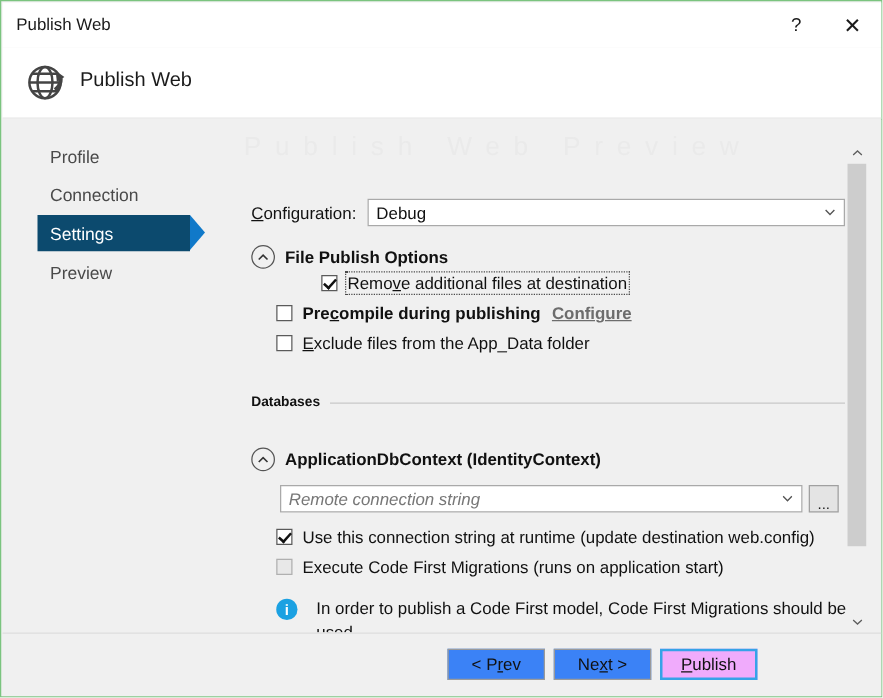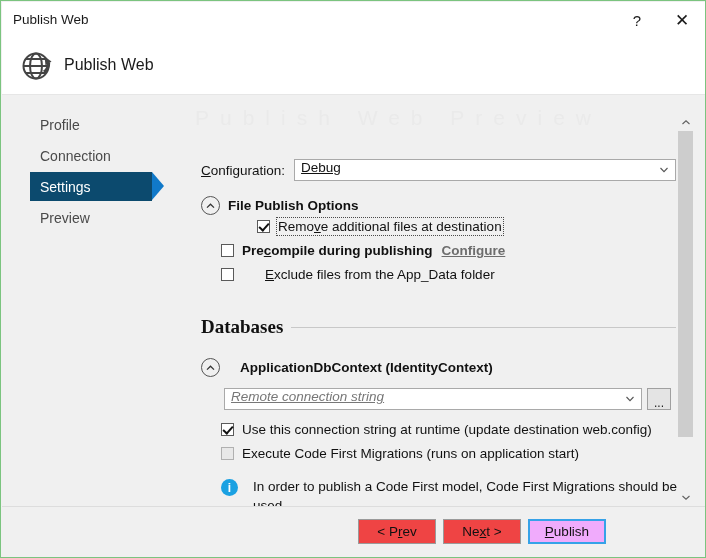--- a/index.html
+++ b/index.html
@@ -146,25 +146,25 @@
     margin-right: 9px;
     white-space: nowrap;
   }
   .combo {
     position: relative;
     box-sizing: border-box;
     background: #ffffff;
     border: 1px solid #a9a9a9;
     height: 22px;
     display: flex;
+    align-items: center;
     font-size: 13.5px;
     color: #111111;
     padding-left: 6px;
     cursor: default;
-    text-decoration: underline;
   }
   .combo .chev {
     position: absolute;
     right: 7px; top: 50%;
     margin-top: -3px;
     width: 8px; height: 6px;
   }
   #configuration-combo { width: 382px; }
   #connection-string-combo {
     width: 418px;
@@ -193,21 +193,21 @@
   .section-head {
     position: absolute;
     display: flex;
     align-items: center;
     font-size: 13.5px;
     font-weight: bold;
     color: #111111;
     white-space: nowrap;
   }
   #file-publish-options-header { left: 14px; top: 100px; }
-  #appdbcontext-header { left: 14px; top: 262px; gap: 12px; }
+  #appdbcontext-header { left: 14px; top: 262px; }
   .collapse-toggle {
     width: 17px; height: 17px;
     border: 1px solid #555555;
     border-radius: 50%;
     margin-right: 8px;
     flex: 0 0 auto;
     display: flex;
     align-items: center;
     justify-content: center;
     cursor: default;
@@ -215,26 +215,25 @@
   }
 
   .group-divider {
     position: absolute;
     left: 14px; top: 220px;
     width: 475px;
     display: flex;
     align-items: center;
   }
   .group-divider .gtitle {
-    font-size: 19px;
+    font-size: 11px;
     font-weight: bold;
     color: #111111;
     white-space: nowrap;
     padding-right: 8px;
-    font-family: Liberation Serif, serif;
   }
   .group-divider .gline {
     flex: 1;
     height: 1px;
     background: #c8c8c8;
   }
 
   .cb-row {
     position: absolute;
     display: flex;
@@ -271,21 +270,21 @@
   .cb-row .link {
     color: #6d6d6d;
     text-decoration: underline;
     margin-left: 9px;
     cursor: default;
   }
   .u { text-decoration: underline; }
 
   #cb-remove-files   { left: 34px; top: 123px; margin-left: 36px; }
   #cb-precompile     { left: 34px; top: 147px; font-weight: bold; }
-  #cb-exclude-appdata{ left: 34px; top: 171px; gap: 23px; }
+  #cb-exclude-appdata{ left: 34px; top: 171px; }
   #cb-use-conn-str   { left: 34px; top: 326px; }
   #cb-execute-migrations { left: 34px; top: 350px; }
 
   .info-row {
     position: absolute;
     left: 34px; top: 381px;
     width: 470px;
     display: flex;
     align-items: flex-start;
   }
@@ -342,21 +341,21 @@
     width: 704px; height: 51px;
     background: #f0f0f0;
     border-top: 1px solid #dddddd;
     box-sizing: border-box;
   }
   .dlg-btn {
     position: absolute;
     top: 12px;
     width: 78px; height: 25px;
     box-sizing: border-box;
-    background: #ef4444;
+    background: #3b82f6;
     border: 1px solid #9a9a9a;
     font-family: "Liberation Sans", sans-serif;
     font-size: 13.5px;
     color: #111111;
     cursor: default;
     padding: 0;
   }
   .dlg-btn.default {
     border: 2px solid #36a2e8;
     background: #f0abfc;

